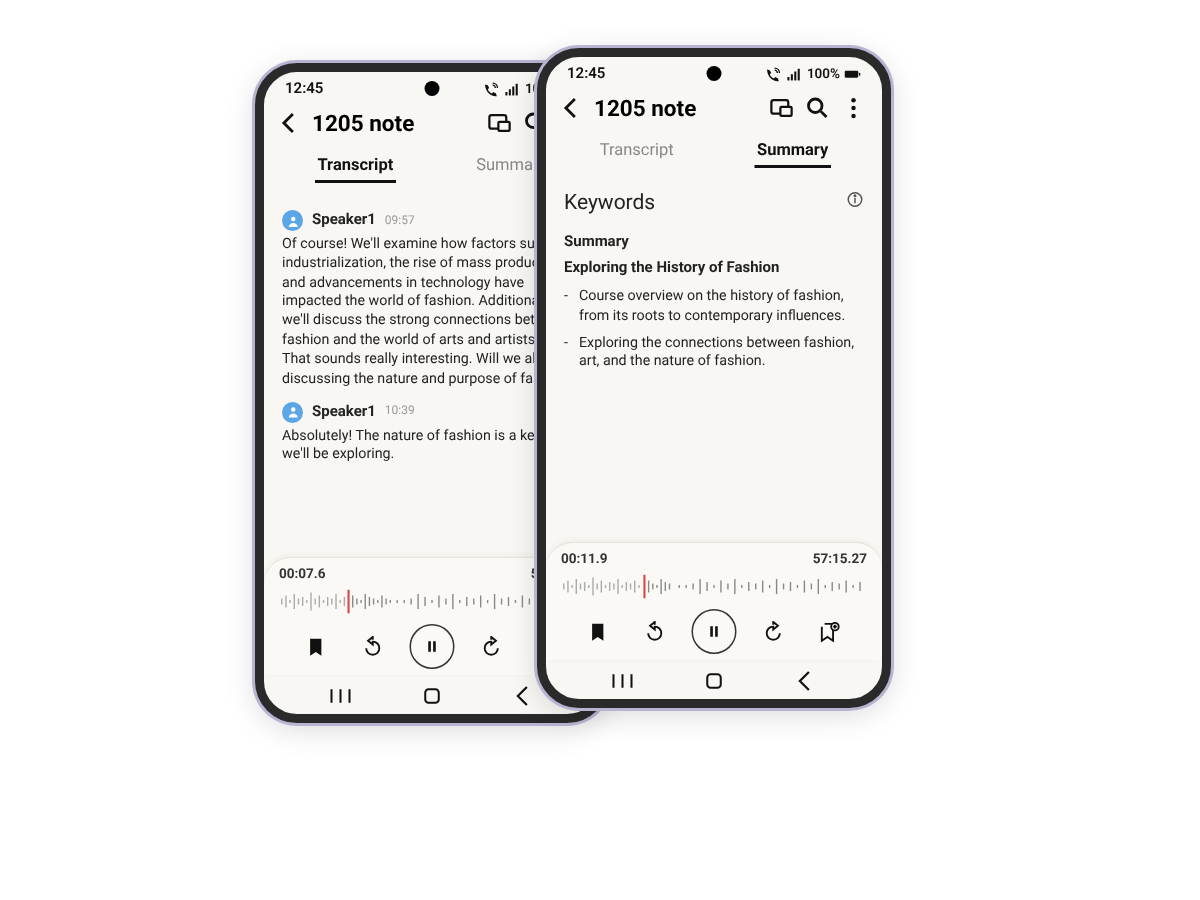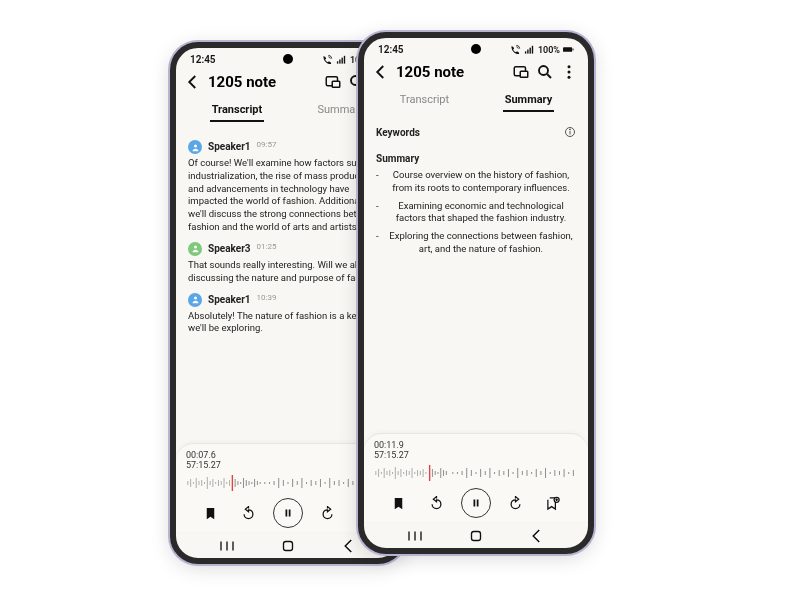--- a/index.html
+++ b/index.html
@@ -1,21 +1,21 @@
 <!DOCTYPE html>
 <html><head>
 <meta charset="utf-8">
 <style>
   * { box-sizing: border-box; margin: 0; padding: 0; }
   body { width: 800px; height: 600px; background: #fff; font-family: -apple-system, 'Segoe UI', Roboto, sans-serif; position: relative; overflow: hidden; }
 
   .phone {
     position: absolute;
     width: 236px;
-    height: 522px;
+    height: 440px;
     background: #f9f7f3;
     border-radius: 28px;
     border: 6px solid #2a2a2a;
     box-shadow: 0 0 0 2px #b8b3d1, 0 4px 20px rgba(0,0,0,0.15);
     overflow: hidden;
     display: flex;
     flex-direction: column;
   }
   .phone.left { top: 42px; left: 170px; z-index: 1; }
   .phone.right { top: 32px; left: 358px; z-index: 2; }
@@ -51,42 +51,42 @@
   .title { font-size: 15px; font-weight: 700; flex: 1; }
   .hicon { width: 18px; height: 18px; display:flex; align-items:center; justify-content:center; }
 
   .tabs { display: flex; justify-content: space-around; padding: 0 8px 4px 8px; }
   .tab { padding: 4px 2px; font-size: 11px; color: #888; position: relative; }
   .tab.active { color: #111; font-weight: 700; }
   .tab.active::after { content:''; position:absolute; left:0; right:0; bottom:-2px; height:2px; background:#111; }
 
   .content { flex: 1; overflow: hidden; padding: 8px 12px 0 12px; font-size: 10px; line-height: 1.35; color: #222; }
 
-  .speaker-row { display:flex; align-items:flex-start; gap:6px; margin: 8px 0 3px 0; }
+  .speaker-row { display:flex; align-items:center; gap:6px; margin: 8px 0 3px 0; }
   .avatar { width:14px; height:14px; border-radius:50%; display:flex; align-items:center; justify-content:center; }
   .avatar svg { width: 9px; height: 9px; }
   .spk-name { font-weight:700; font-size:10px; }
   .spk-time { font-size:8px; color:#999; }
   .utter { font-size: 9.5px; line-height:1.35; }
 
-  .kw-row { display:flex; justify-content:space-between; margin:4px 0 10px 0; font-weight:700; font-size:10px; }
+  .kw-row { display:flex; justify-content:space-between; margin:4px 0 10px 0; font-weight:400; font-size:14px; }
   .sum-heading { font-weight:700; font-size:10px; margin-bottom:4px; }
   .sum-title { font-weight:700; font-size:10px; margin-bottom:6px; }
-  .sum-list { list-style:none; padding-left:10px;text-align:center; }
+  .sum-list { list-style:none; padding-left:10px; }
   .sum-list li { position:relative; font-size:9.5px; line-height:1.35; margin-bottom:5px; }
   .sum-list li::before { content:'-'; position:absolute; left:-10px; }
 
   .player {
     border-top: 1px solid #e8e5df;
     border-radius: 18px 18px 0 0;
     background:#fbf9f5;
     padding: 6px 10px 2px 10px;
     box-shadow: 0 -1px 4px rgba(0,0,0,0.04);
   }
-  .ptimes { display:flex; justify-content:space-between; font-size:9px; color:#333; margin-bottom:4px; font-weight:400;flex-direction:column;}
+  .ptimes { display:flex; justify-content:space-between; font-size:9px; color:#333; margin-bottom:4px; font-weight:700;}
   .wave { height:18px; display:flex; align-items:center; width:100%; }
   .wave svg { width:100%; height:16px; }
   .controls { display:flex; justify-content:space-around; align-items:center; padding:6px 6px 2px 6px; }
   .ctrl { width:26px; height:26px; display:flex; align-items:center; justify-content:center; }
   .ctrl.main { width:30px; height:30px; border:1.5px solid #333; border-radius:50%; }
   .ctrl svg { width:15px; height:15px; }
   .ctrl.main svg { width:12px; height:12px; }
 
   .navbar { display:flex; justify-content:space-around; align-items:center; padding:6px 20px 4px 20px; }
   .navbtn { width:18px; height:16px; display:flex; align-items:center; justify-content:center; }
@@ -157,30 +157,20 @@
         <svg viewBox="0 0 24 24" fill="#fff">
             <circle cx="12" cy="8" r="4"></circle>
             <path d="M4 22c0-4 4-7 8-7s8 3 8 7z"></path>
           </svg>
       </span>
       <span class="spk-name">Speaker1</span>
       <span class="spk-time">09:57</span>
     </div>
     <div class="utter">Of course! We'll examine how factors such as industrialization, the rise of mass production, and advancements in technology have impacted the world of fashion. Additionally, we'll discuss the strong connections between fashion and the world of arts and artists.</div>
 
-    <div class="speaker-row">
-      <span class="avatar" style="background:#7ec97a">
-        <svg viewBox="0 0 24 24" fill="#fff">
-            <circle cx="12" cy="8" r="4"></circle>
-            <path d="M4 22c0-4 4-7 8-7s8 3 8 7z"></path>
-          </svg>
-      </span>
-      <span class="spk-name">Speaker3</span>
-      <span class="spk-time">01:25</span>
-    </div>
     <div class="utter">That sounds really interesting. Will we also be discussing the nature and purpose of fashion?</div>
 
     <div class="speaker-row">
       <span class="avatar" style="background:#5aa6e6">
         <svg viewBox="0 0 24 24" fill="#fff">
             <circle cx="12" cy="8" r="4"></circle>
             <path d="M4 22c0-4 4-7 8-7s8 3 8 7z"></path>
           </svg>
       </span>
       <span class="spk-name">Speaker1</span>
@@ -372,23 +362,23 @@
       <span>Keywords</span>
       <span>
         <svg width="12" height="12" viewBox="0 0 24 24" fill="none" stroke="#555" stroke-width="2">
             <circle cx="12" cy="12" r="9"></circle>
             <line x1="12" y1="10" x2="12" y2="17"></line>
             <circle cx="12" cy="7" r="1" fill="#555"></circle>
           </svg>
       </span>
     </div>
     <div class="sum-heading">Summary</div>
+    <div class="sum-title">Exploring the History of Fashion</div>
     <ul class="sum-list">
       <li>Course overview on the history of fashion, from its roots to contemporary influences.</li>
-      <li>Examining economic and technological factors that shaped the fashion industry.</li>
       <li>Exploring the connections between fashion, art, and the nature of fashion.</li>
     </ul>
   </div>
 
   <div class="player">
     <div class="ptimes">
       <span>00:11.9</span>
       <span>57:15.27</span>
     </div>
     <div class="wave">

